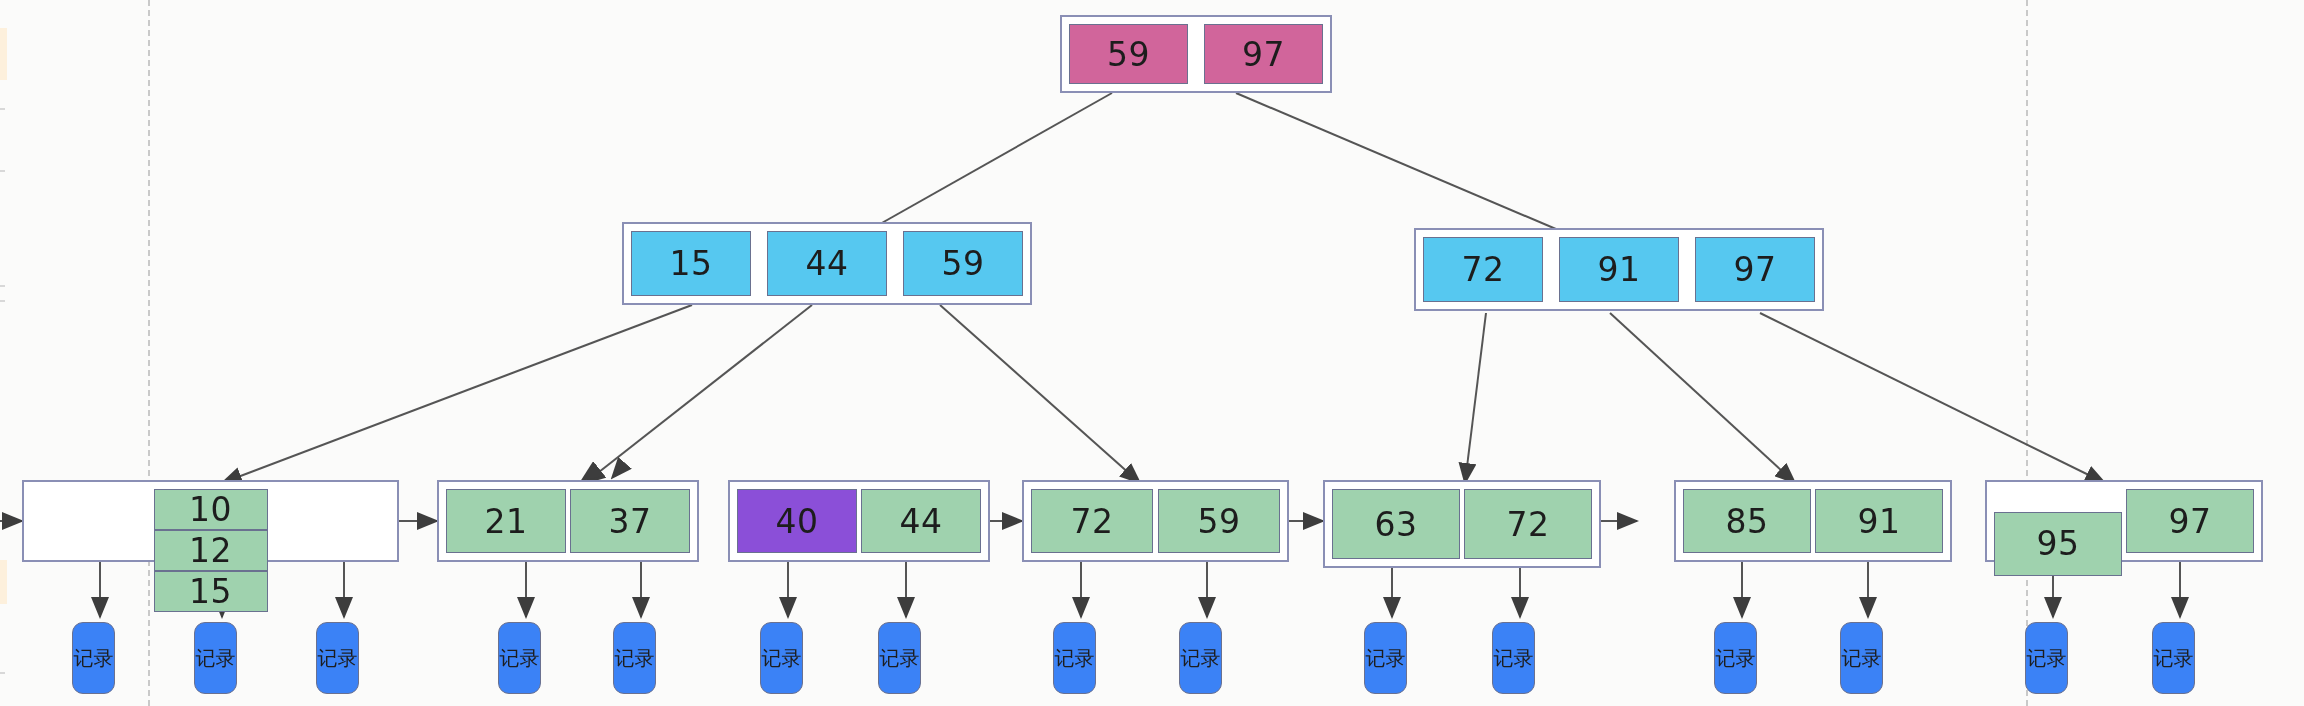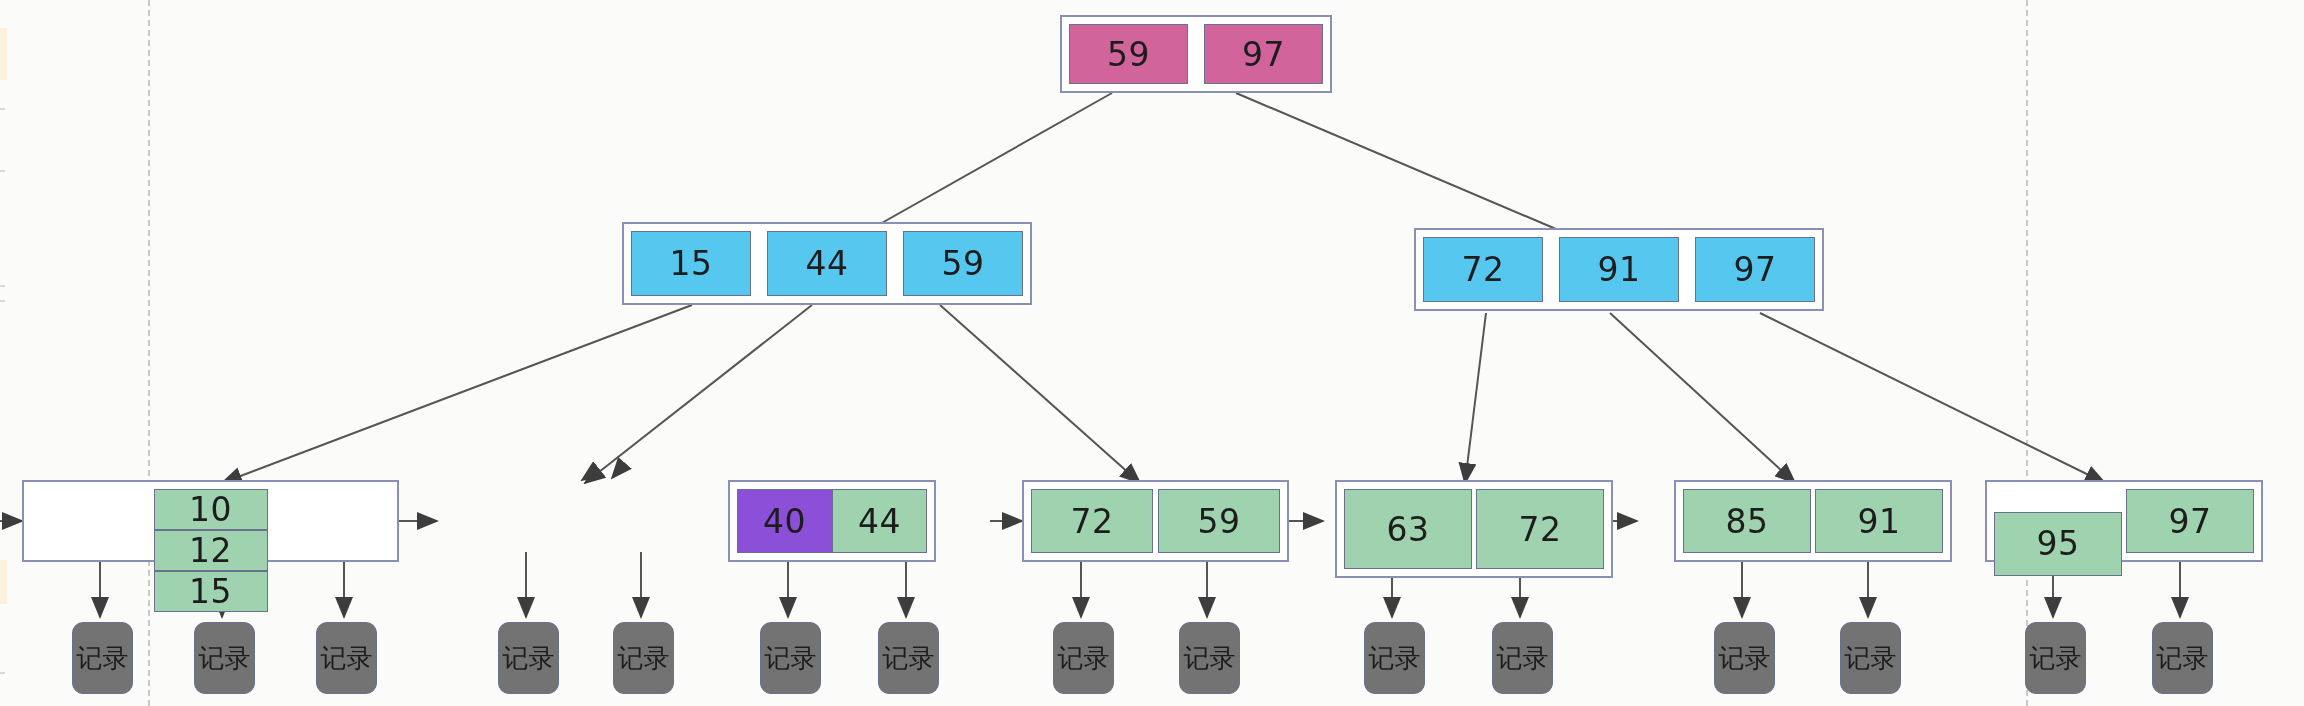--- a/index.html
+++ b/index.html
@@ -71,29 +71,29 @@
     height: 100%;
   }
   .cell.pink   { background: #d1659b; }
   .cell.blue   { background: #56c8f0; }
   .cell.green  { background: #9fd2ae; }
   .cell.purple { background: #8b4fd8; }
 
   .record {
     position: absolute;
     box-sizing: border-box;
-    width: 61px;
+    width: 43px;
     height: 72px;
-    background: #737373;
+    background: #3b82f6;
     border: 1.6px solid #6a7190;
     border-radius: 11px;
     display: flex;
     align-items: center;
     justify-content: center;
-    font-size: 26px;
+    font-size: 20px;
     color: #1d1d1d;
   }
 </style>
 </head>
 <body>
 
 <div id="canvas">
 
   <div class="edge-strip" style="top:28px;height:52px;"></div>
   <div class="edge-strip" style="top:560px;height:44px;"></div>
@@ -176,32 +176,36 @@
     <div class="cell blue" style="width:120px;">91</div>
     <div class="cell blue" style="width:120px;">97</div>
   </div>
 
   <div class="node" style="left:22px; top:480px; width:377px; height:82px;flex-direction:column;">
     <div class="cell green" style="width:114px;">10</div>
     <div class="cell green" style="width:114px;">12</div>
     <div class="cell green" style="width:114px;">15</div>
   </div>
 
-
-  <div class="node" style="left:728px; top:480px; width:208px; height:82px;">
+  <div class="node" style="left:437px; top:480px; width:262px; height:82px;">
+    <div class="cell green" style="width:120px;">21</div>
+    <div class="cell green" style="width:120px;">37</div>
+  </div>
+
+  <div class="node" style="left:728px; top:480px; width:262px; height:82px;">
     <div class="cell purple" style="width:120px;">40</div>
     <div class="cell green" style="width:120px;">44</div>
   </div>
 
   <div class="node" style="left:1022px; top:480px; width:267px; height:82px;">
     <div class="cell green" style="width:122px;">72</div>
     <div class="cell green" style="width:122px;">59</div>
   </div>
 
-  <div class="node" style="left:1323px; top:480px; width:278px; height:98px;margin-left:12px;">
+  <div class="node" style="left:1323px; top:480px; width:278px; height:88px;">
     <div class="cell green" style="width:128px;">63</div>
     <div class="cell green" style="width:128px;">72</div>
   </div>
 
   <div class="node" style="left:1674px; top:480px; width:278px; height:82px;">
     <div class="cell green" style="width:128px;">85</div>
     <div class="cell green" style="width:128px;">91</div>
   </div>
 
   <div class="node" style="left:1985px; top:480px; width:278px; height:82px;">

